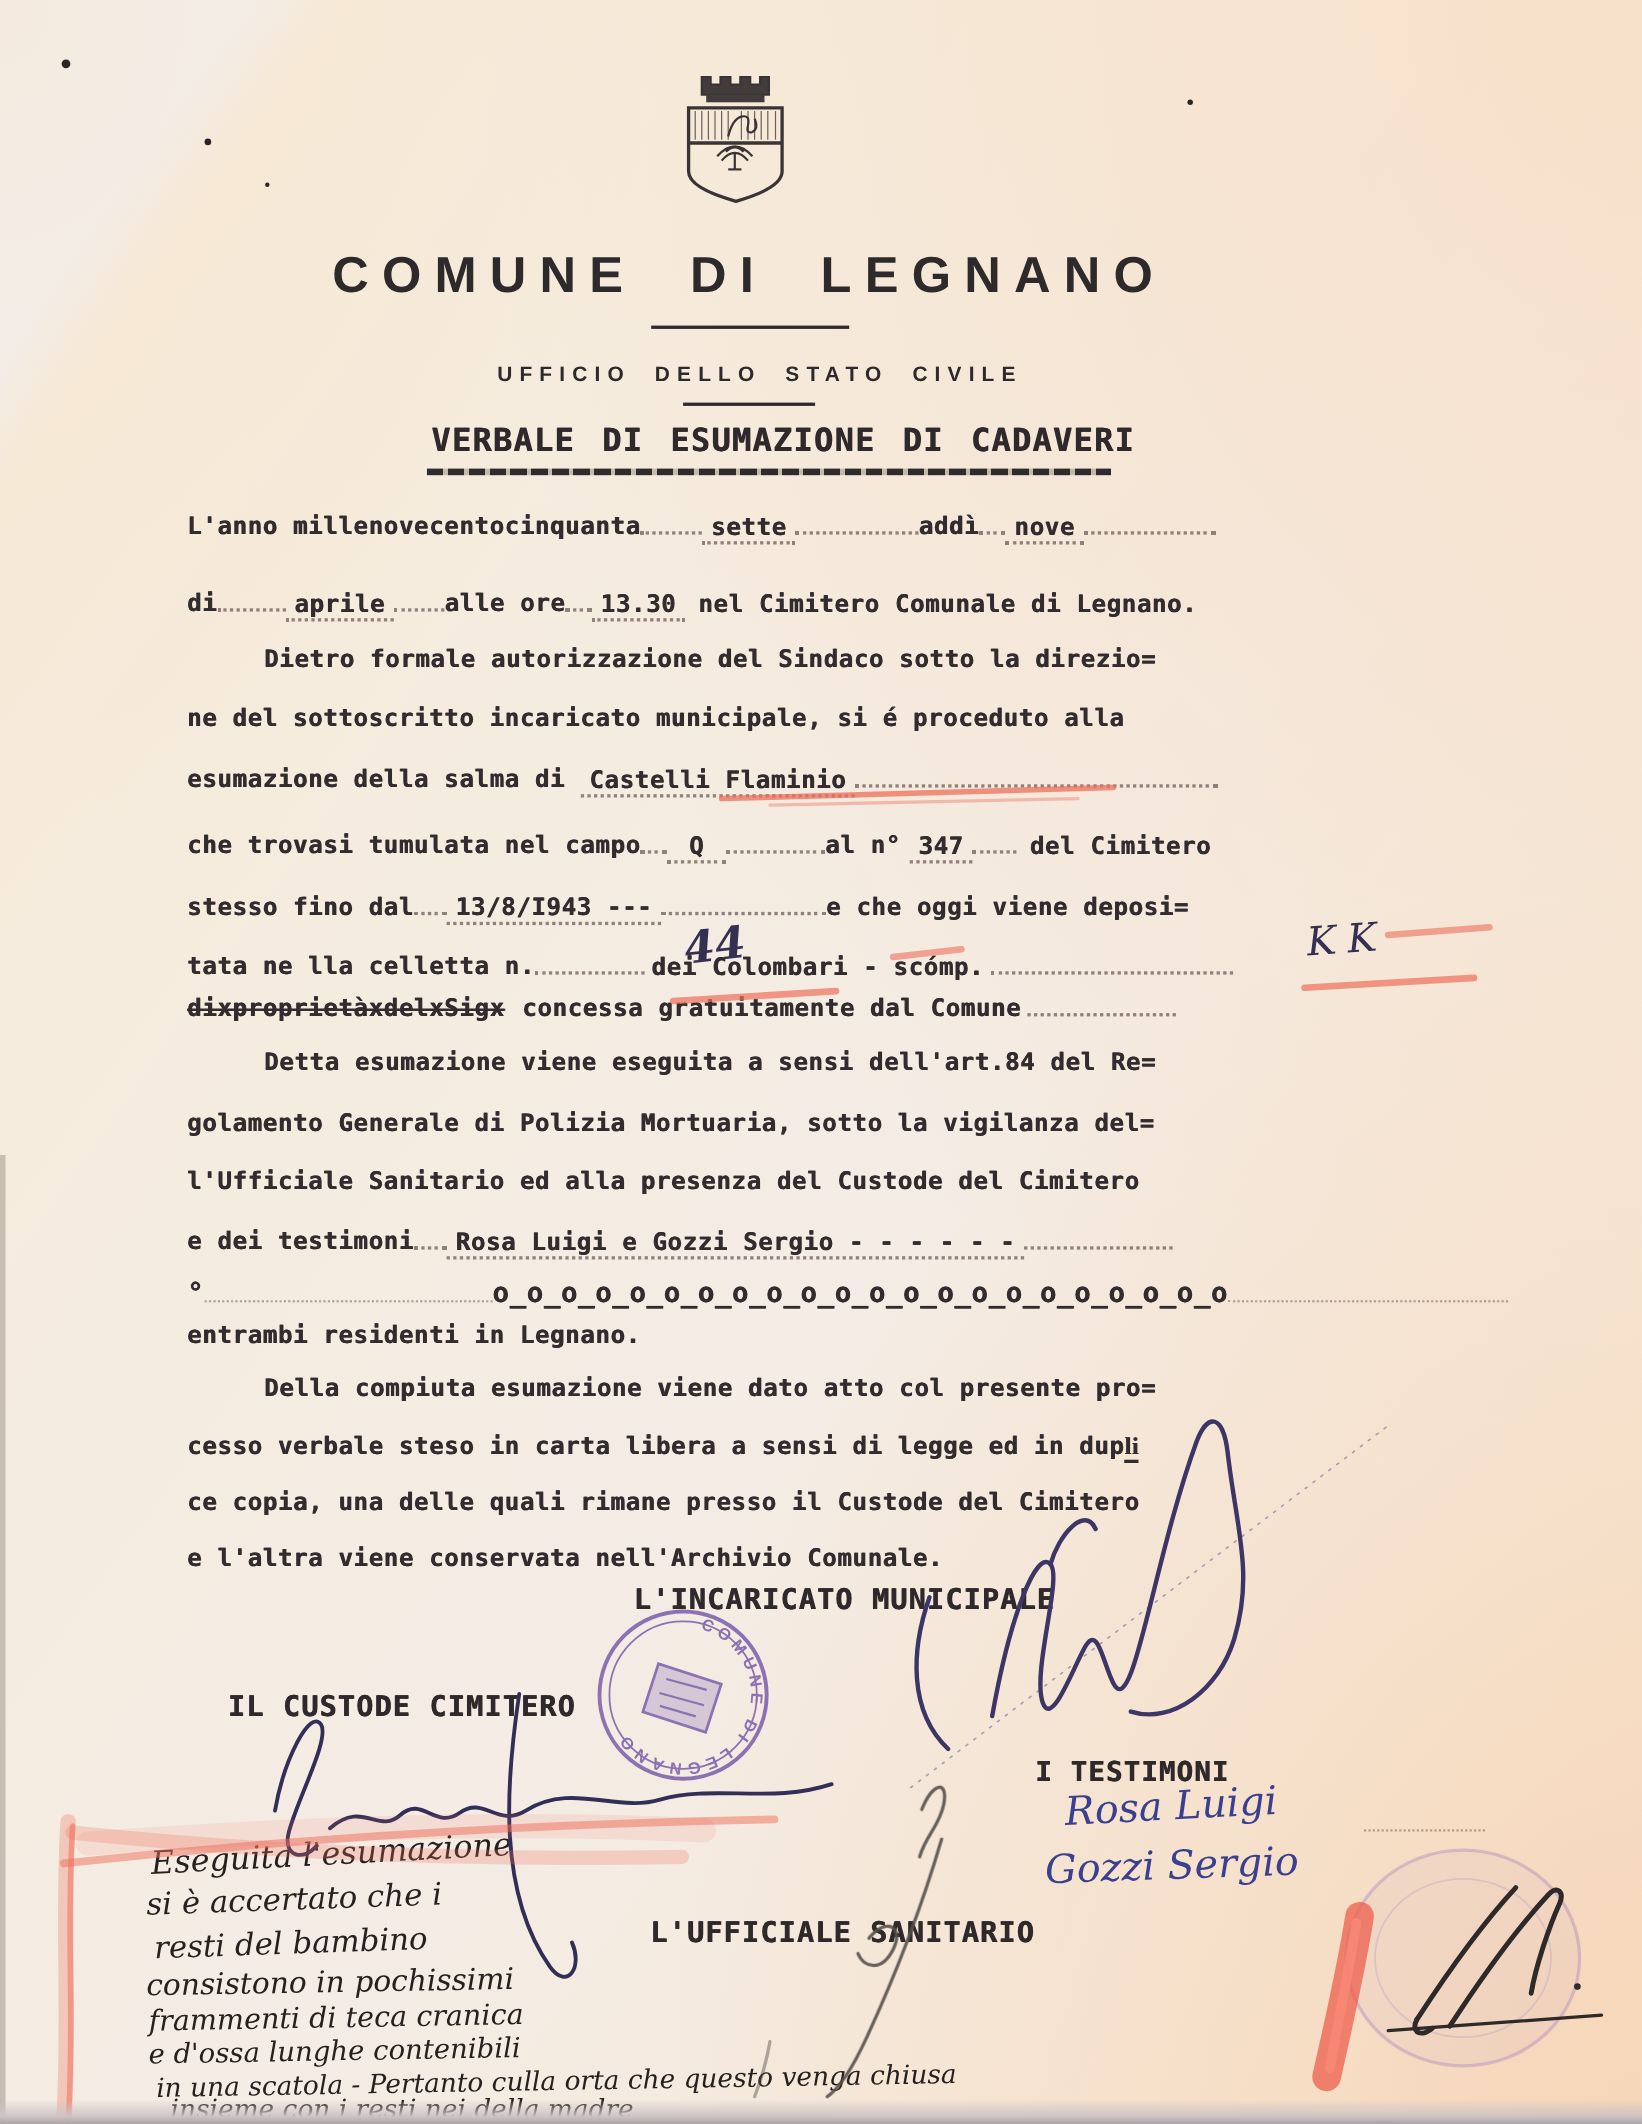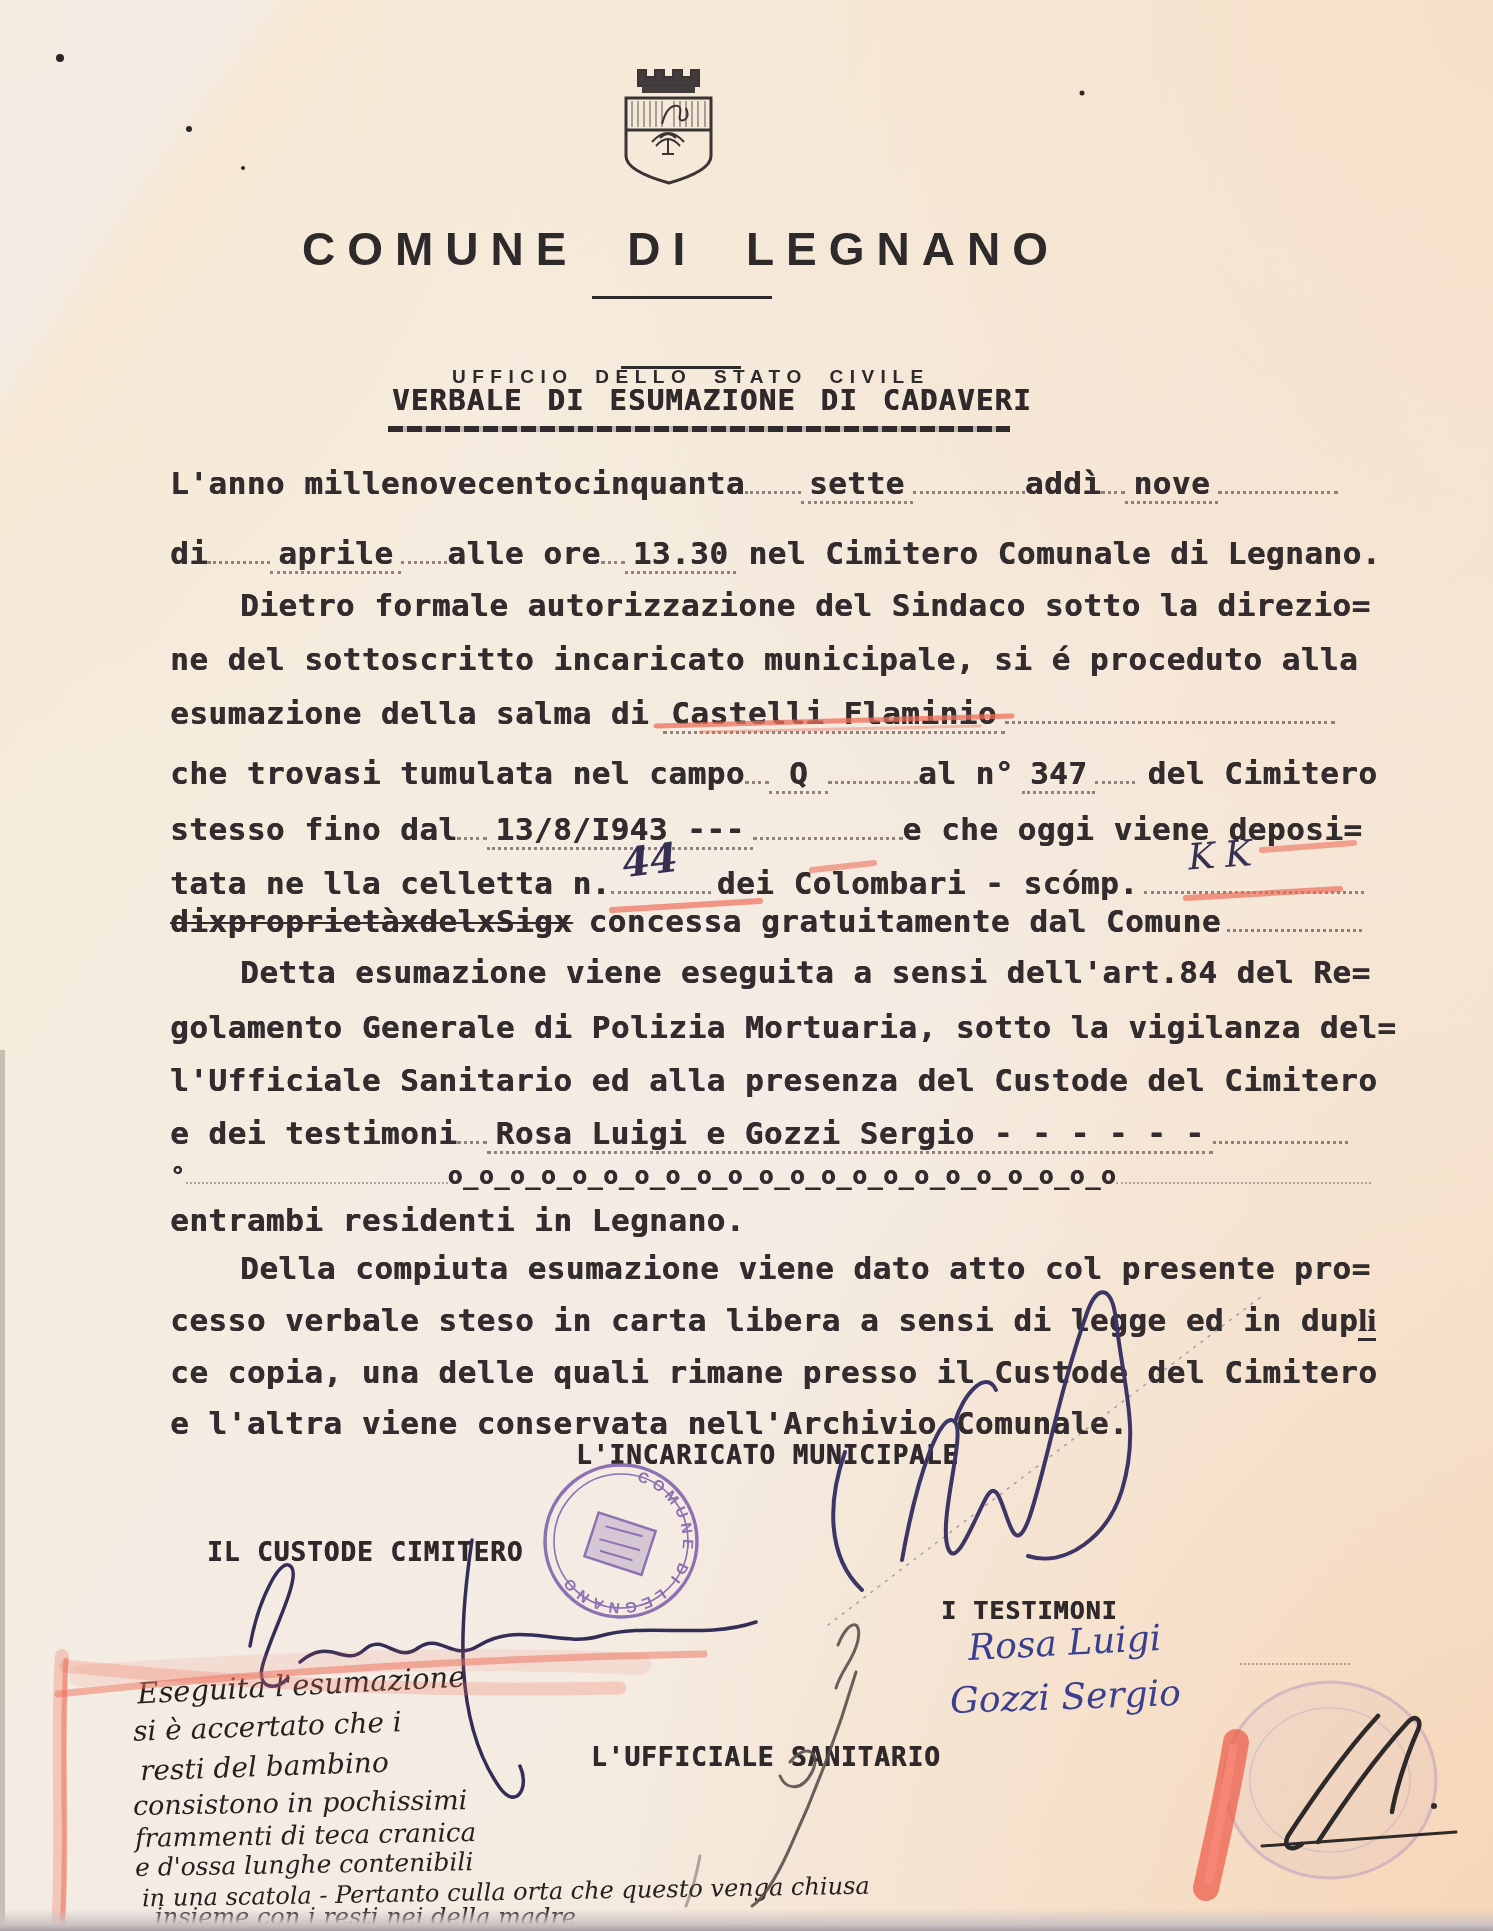--- a/index.html
+++ b/index.html
@@ -5,21 +5,21 @@
   html,body{margin:0;padding:0;background:#6b665f;}
   #page{position:relative;width:1493px;height:1931px;overflow:hidden;
     font-family:"DejaVu Sans Mono",monospace;
     background:
       radial-gradient(ellipse at 100% 0%, rgba(249,214,178,.55), transparent 50%),
       radial-gradient(ellipse at 100% 100%, rgba(247,204,168,.55), transparent 42%),
       radial-gradient(ellipse at 0% 0%, rgba(246,228,205,.5), transparent 28%),
       linear-gradient(125deg,#f2f0f1 0%,#f2f0f1 8%,#f6ead8 11%,#f5ecdf 30%,#f4ece5 55%,#f5e9da 80%,#f7e3cc 100%);
   }
   .tw{position:absolute;white-space:nowrap;color:#332c2f;font-weight:bold;
-      font-size:31px;letter-spacing:.5px;text-shadow:.5px 0 0 currentColor;}
+      font-size:22px;letter-spacing:.5px;text-shadow:.5px 0 0 currentColor;}
   .tw .fill{border-bottom:3px dotted rgba(90,72,70,.65);padding:0 8px;}
   .leader{display:inline-block;height:.95em;border-bottom:3px dotted rgba(90,72,70,.65);}
   .leader.fine{border-bottom:2px dotted rgba(110,90,88,.5);}
   .xout{text-decoration:line-through;text-decoration-thickness:2px;}
   .usolid{border-bottom:3px solid #332c2f;font-family:Liberation Serif, serif;}
   .hdr{position:absolute;white-space:nowrap;color:#2e2a2b;font-weight:bold;
        font-family:"Liberation Sans",sans-serif;}
   .lbl{position:absolute;white-space:nowrap;color:#2f292c;font-weight:bold;
        font-size:26px;letter-spacing:1px;text-shadow:.6px 0 0 currentColor;}
   .rule{position:absolute;background:#2e2a2b;}
@@ -36,21 +36,21 @@
   svg text{font-family:"Liberation Sans",sans-serif;}
 </style>
 </head>
 <body>
 
 <div id="page">
 
   <div class="hdr" style="left:302px;top:222px;font-size:46px;letter-spacing:12px;word-spacing:24px;">COMUNE  DI  LEGNANO</div>
   <div class="rule" style="left:592px;top:296px;width:180px;height:3px;"></div>
 
-  <div class="hdr" style="left:452px;top:330px;font-size:19px;letter-spacing:6.5px;word-spacing:10px;margin-top:36px;">UFFICIO DELLO STATO CIVILE</div>
+  <div class="hdr" style="left:452px;top:330px;font-size:19px;letter-spacing:6.5px;word-spacing:10px;">UFFICIO DELLO STATO CIVILE</div>
   <div class="rule" style="left:621px;top:366px;width:120px;height:2.5px;"></div>
 
   <div class="lbl" style="left:392px;top:383px;font-size:29px;letter-spacing:1.2px;word-spacing:6px;">VERBALE  DI  ESUMAZIONE DI CADAVERI</div>
   <div class="dashrule" style="left:388px;top:426px;width:622px;"></div>
 
   <div class="tw" style="left:170px;top:462px;">
     <span>L'anno millenovecentocinquanta</span><span class="leader" style="width:56px"></span><span class="fill">sette</span><span class="leader" style="width:112px"></span><span>addì</span><span class="leader" style="width:24px"></span><span class="fill">nove</span><span class="leader" style="width:120px"></span>
   </div>
 
   <div class="tw" style="left:170px;top:532px;">

